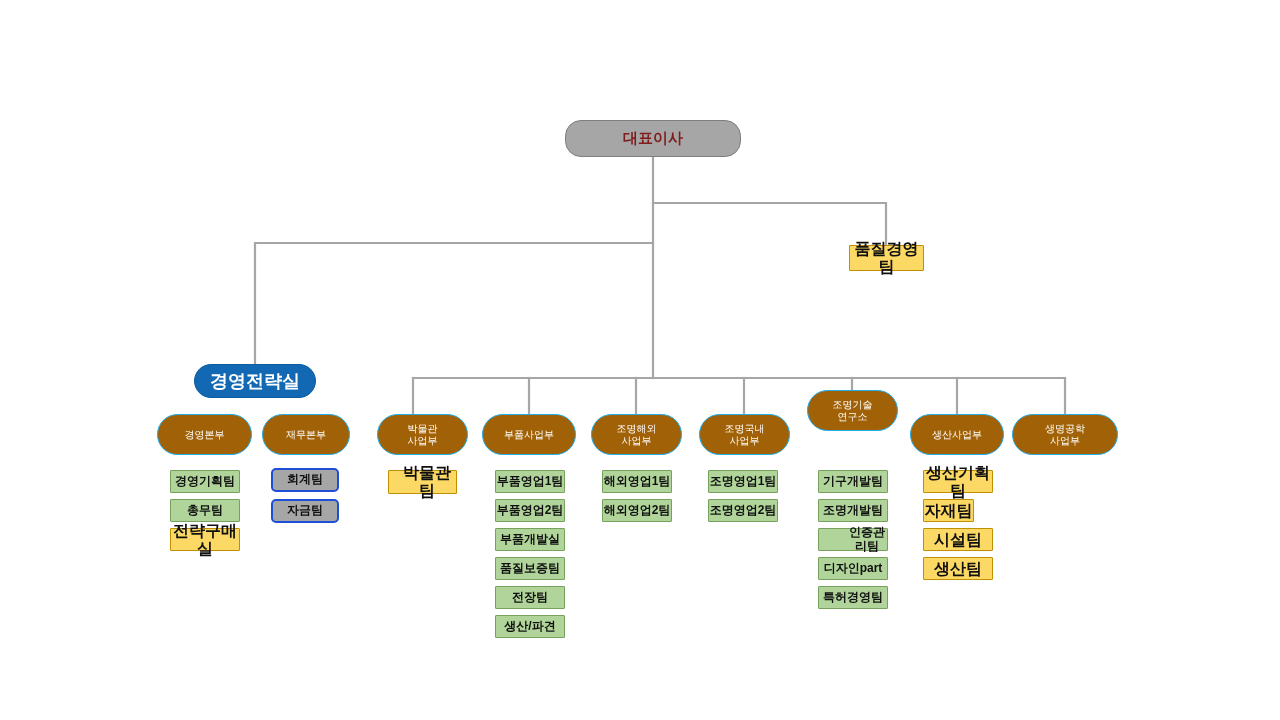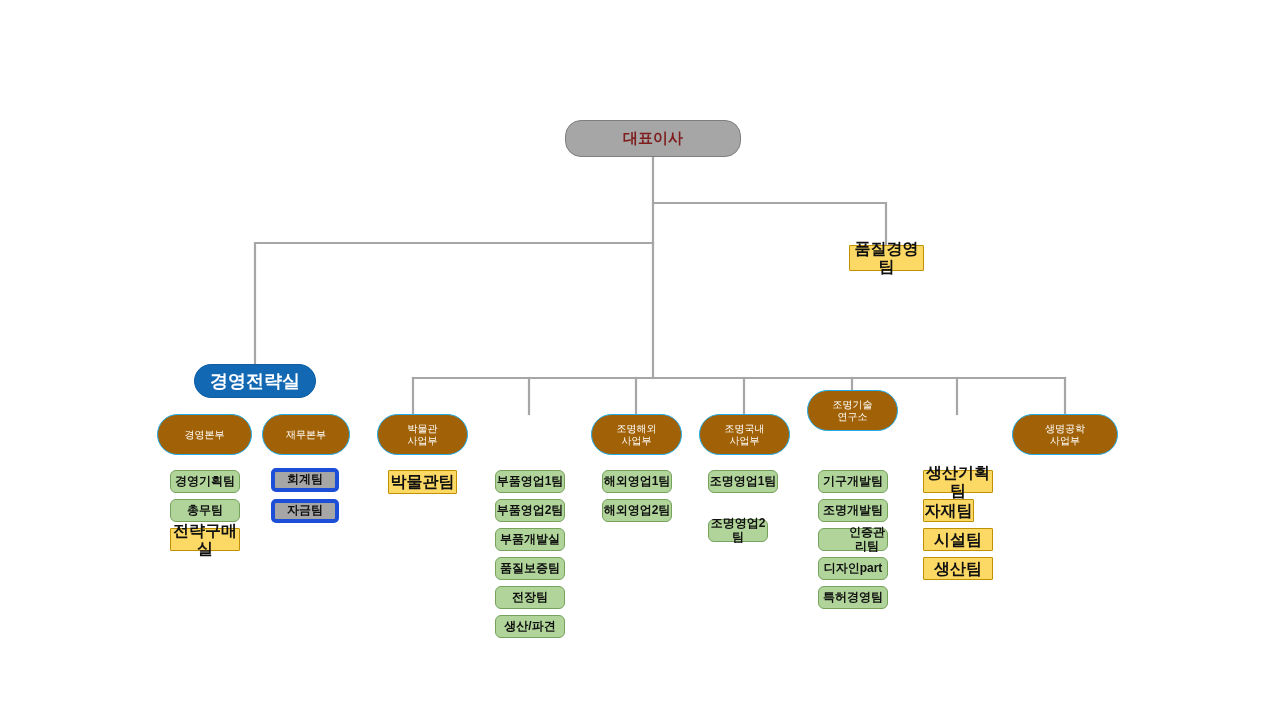--- a/index.html
+++ b/index.html
@@ -68,40 +68,40 @@
     border-radius: 22px;
     color: #ffffff;
     font-size: 10px;
     font-weight: normal;
   }
 
   
   .node.team-green {
     background: #b0d49a;
     border: 1px solid #76a25b;
-    border-radius: 6px;
+    border-radius: 1px;
     color: #101010;
     font-size: 12px;
     font-weight: bold;
   }
 
   
   .node.team-yellow {
     background: #fcd965;
     border: 1px solid #bf9000;
     border-radius: 1px;
     color: #101010;
     font-size: 16px;
     font-weight: bold;
   }
 
   
   .node.team-gray {
     background: #a6a6a6;
-    border: 4px solid #1d4ed8;
+    border: 2px solid #1d4ed8;
     border-radius: 5px;
     color: #101010;
     font-size: 12px;
     font-weight: bold;
   }
 </style>
 </head>
 <body>
 
 <div id="canvas">
@@ -136,47 +136,49 @@
   <div class="node team-green" style="left:170px; top:470px; width:70px; height:23px;">경영기획팀</div>
   <div class="node team-green" style="left:170px; top:499px; width:70px; height:23px;">총무팀</div>
   <div class="node team-yellow" style="left:170px; top:528px; width:70px; height:23px;">전략구매실</div>
 
   <div class="node division" style="left:262px; top:414px; width:88px; height:41px;">재무본부</div>
   <div class="node team-gray" style="left:271px; top:468px; width:68px; height:24px;">회계팀</div>
   <div class="node team-gray" style="left:271px; top:499px; width:68px; height:24px;">자금팀</div>
 
   <div class="node division" style="left:377px; top:414px; width:91px; height:41px;">박물관
 사업부</div>
-  <div class="node team-yellow" style="left:388px; top:470px; width:69px; height:24px;">박물관팀</div>
+  <div class="node team-yellow" style="left:388px; top:470px; width:69px; height:24px;padding-left:9px;">박물관팀</div>
 
+  <div class="node division" style="left:482px; top:414px; width:94px; height:41px;">부품사업부</div>
   <div class="node team-green" style="left:495px; top:470px; width:70px; height:23px;">부품영업1팀</div>
   <div class="node team-green" style="left:495px; top:499px; width:70px; height:23px;">부품영업2팀</div>
   <div class="node team-green" style="left:495px; top:528px; width:70px; height:23px;">부품개발실</div>
   <div class="node team-green" style="left:495px; top:557px; width:70px; height:23px;">품질보증팀</div>
   <div class="node team-green" style="left:495px; top:586px; width:70px; height:23px;">전장팀</div>
   <div class="node team-green" style="left:495px; top:615px; width:70px; height:23px;">생산/파견</div>
 
   <div class="node division" style="left:591px; top:414px; width:91px; height:41px;">조명해외
 사업부</div>
   <div class="node team-green" style="left:602px; top:470px; width:70px; height:23px;">해외영업1팀</div>
   <div class="node team-green" style="left:602px; top:499px; width:70px; height:23px;">해외영업2팀</div>
 
   <div class="node division" style="left:699px; top:414px; width:91px; height:41px;">조명국내
 사업부</div>
   <div class="node team-green" style="left:708px; top:470px; width:70px; height:23px;">조명영업1팀</div>
-  <div class="node team-green" style="left:708px; top:499px; width:60px; height:23px;margin-top:20px;">조명영업2팀</div>
+  <div class="node team-green" style="left:708px; top:499px; width:70px; height:23px;">조명영업2팀</div>
 
   <div class="node division" style="left:807px; top:390px; width:91px; height:41px;">조명기술
 연구소</div>
   <div class="node team-green" style="left:818px; top:470px; width:70px; height:23px;">기구개발팀</div>
   <div class="node team-green" style="left:818px; top:499px; width:70px; height:23px;">조명개발팀</div>
   <div class="node team-green" style="left:818px; top:528px; width:70px; height:23px;padding-left:28px;">인증관리팀</div>
   <div class="node team-green" style="left:818px; top:557px; width:70px; height:23px;">디자인part</div>
   <div class="node team-green" style="left:818px; top:586px; width:70px; height:23px;">특허경영팀</div>
 
+  <div class="node division" style="left:910px; top:414px; width:94px; height:41px;">생산사업부</div>
   <div class="node team-yellow" style="left:923px; top:470px; width:70px; height:23px;">생산기획팀</div>
   <div class="node team-yellow" style="left:923px; top:499px; width:51px; height:23px;">자재팀</div>
   <div class="node team-yellow" style="left:923px; top:528px; width:70px; height:23px;">시설팀</div>
   <div class="node team-yellow" style="left:923px; top:557px; width:70px; height:23px;">생산팀</div>
 
   <div class="node division" style="left:1012px; top:414px; width:106px; height:41px;">생명공학
 사업부</div>
 
 </div>
 

